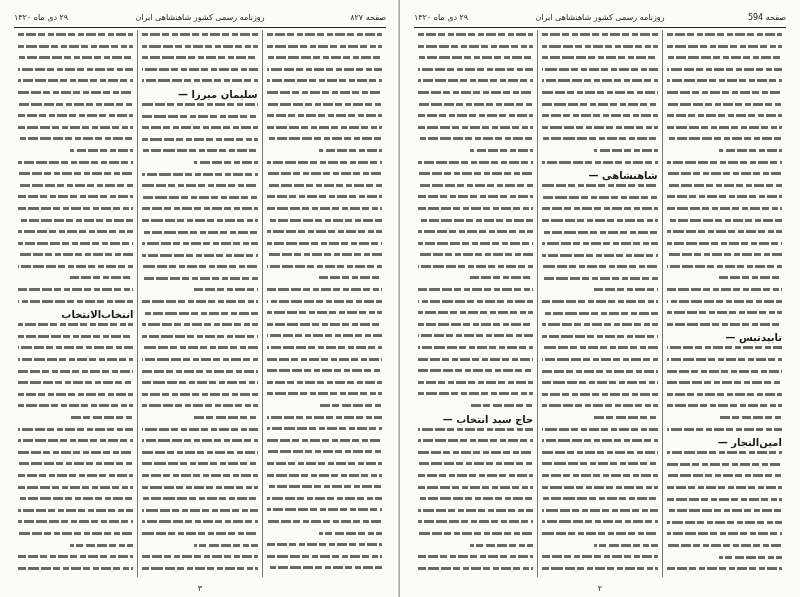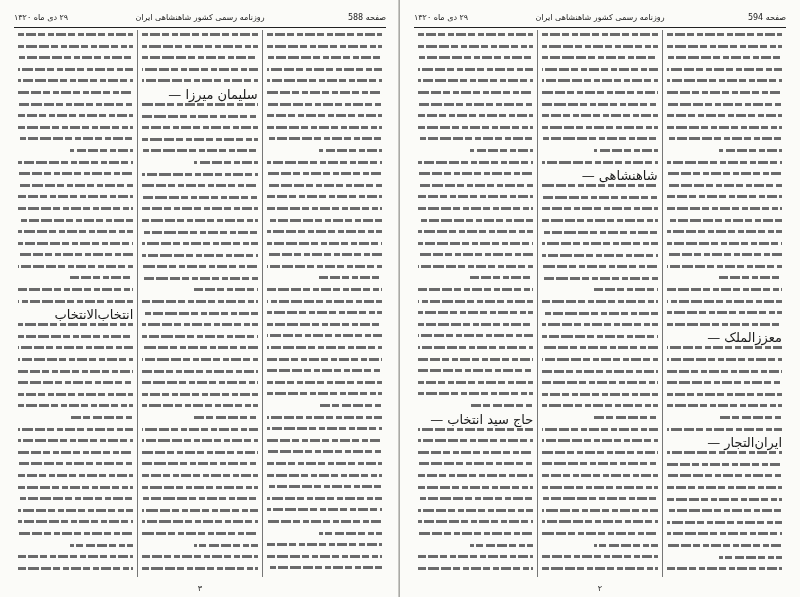--- a/index.html
+++ b/index.html
@@ -13,31 +13,31 @@
   .header .rule{position:absolute;left:0;right:0;bottom:-2px;border-bottom:1.5px solid #222;}
   .header .pg{position:absolute;right:0;top:0;}
   .header .title{position:absolute;left:0;right:0;top:0;text-align:center;}
   .header .date{position:absolute;left:0;top:0;}
   .cols{position:absolute;top:30px;left:14px;right:14px;bottom:20px;direction:rtl;display:flex;}
   .col{flex:1;padding:0 4px;border-left:1px solid #777;overflow:hidden;position:relative;}
   .col:last-child{border-left:none;}
   .line{height:8.6px;margin:0;border-bottom:0;position:relative;}
   .line span{display:block;height:3px;margin-top:3px;background:repeating-linear-gradient(90deg,#3a3a3a 0 6px,transparent 6px 8px,#3a3a3a 8px 18px,transparent 18px 20px,#3a3a3a 20px 27px,transparent 27px 30px);opacity:.75;}
   .line.short span{width:55%;margin-right:0;}
-  .heading{font-size:13px;font-weight:normal;line-height:11px;margin:1px 0;direction:rtl;white-space:nowrap;}
+  .heading{font-size:10px;font-weight:bold;line-height:11px;margin:1px 0;direction:rtl;white-space:nowrap;}
   .footer{position:absolute;bottom:4px;left:0;right:0;text-align:center;font-size:8px;}
 </style>
 </head>
 <body>
 
 <div class="spread">
 
   <div class="page left">
     <div class="header">
-      <span class="pg">صفحه 588</span>
+      <span class="pg">صفحه ۸۲۷</span>
       <span class="title">روزنامه رسمی کشور شاهنشاهی ایران</span>
       <span class="date">۲۹ دی ماه ۱۳۲۰</span>
       <div class="rule"></div>
     </div>
     <div class="cols">
       <div class="col" id="lc1">
           <div class="line">
             <span style="background-position: 0px 0px;"></span>
           </div>
           <div class="line">
@@ -550,21 +550,21 @@
           </div>
           <div class="line">
             <span style="background-position: 29px 0px;"></span>
           </div>
           <div class="line">
             <span style="background-position: 12px 0px;"></span>
           </div>
           <div class="line">
             <span style="background-position: 25px 0px;"></span>
           </div>
-          <div class="heading">معززالملک — </div>
+          <div class="heading">تایپدتیس — </div>
           <div class="line">
             <span style="background-position: 8px 0px;"></span>
           </div>
           <div class="line">
             <span style="background-position: 21px 0px;"></span>
           </div>
           <div class="line">
             <span style="background-position: 4px 0px;"></span>
           </div>
           <div class="line">
@@ -575,21 +575,21 @@
           </div>
           <div class="line">
             <span style="background-position: 13px 0px;"></span>
           </div>
           <div class="line short">
             <span style="background-position: 26px 0px;"></span>
           </div>
           <div class="line">
             <span style="background-position: 9px 0px;"></span>
           </div>
-          <div class="heading">ایران‌التجار —</div>
+          <div class="heading">امین‌التجار —</div>
           <div class="line">
             <span style="background-position: 22px 0px;"></span>
           </div>
           <div class="line">
             <span style="background-position: 5px 0px;"></span>
           </div>
           <div class="line">
             <span style="background-position: 18px 0px;"></span>
           </div>
           <div class="line">

